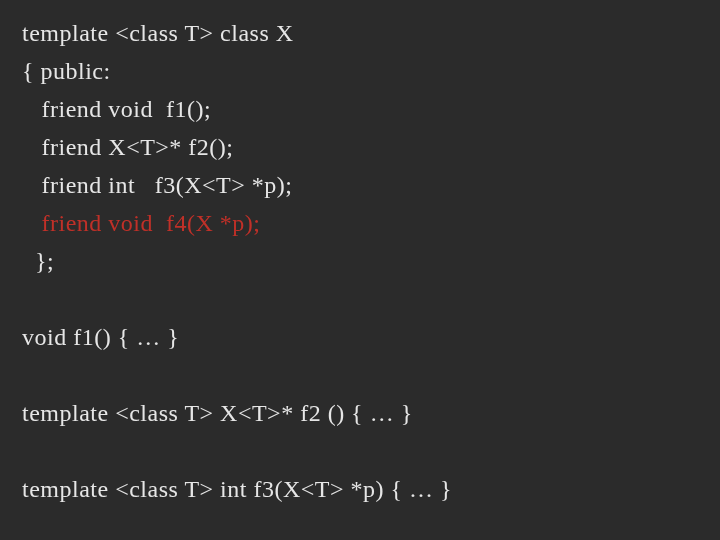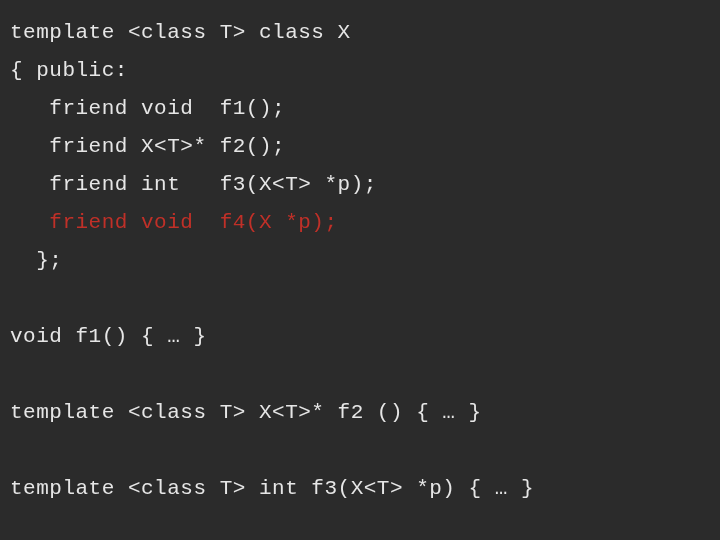--- a/index.html
+++ b/index.html
@@ -4,27 +4,28 @@
 <style>
   html, body {
     margin: 0;
     padding: 0;
     width: 720px;
     height: 540px;
     background: #2b2b2b;
     overflow: hidden;
   }
   .code {
-    font-family: Liberation Mono, monospace;
-    font-size: 21px;
+    font-family: Liberation Serif, serif;
+    font-size: 24px;
     line-height: 38px;
     color: #e6e6e6;
     white-space: pre;
     padding: 14px 10px 0 10px;
     letter-spacing: 0.5px;
+    margin-left: 12px;
   }
   .hl {
     color: #c03028;
   }
 </style>
 </head>
 <body>
 
 <div class="code"><span>template &lt;class T&gt; class X</span>
 <span>{ public:</span>

